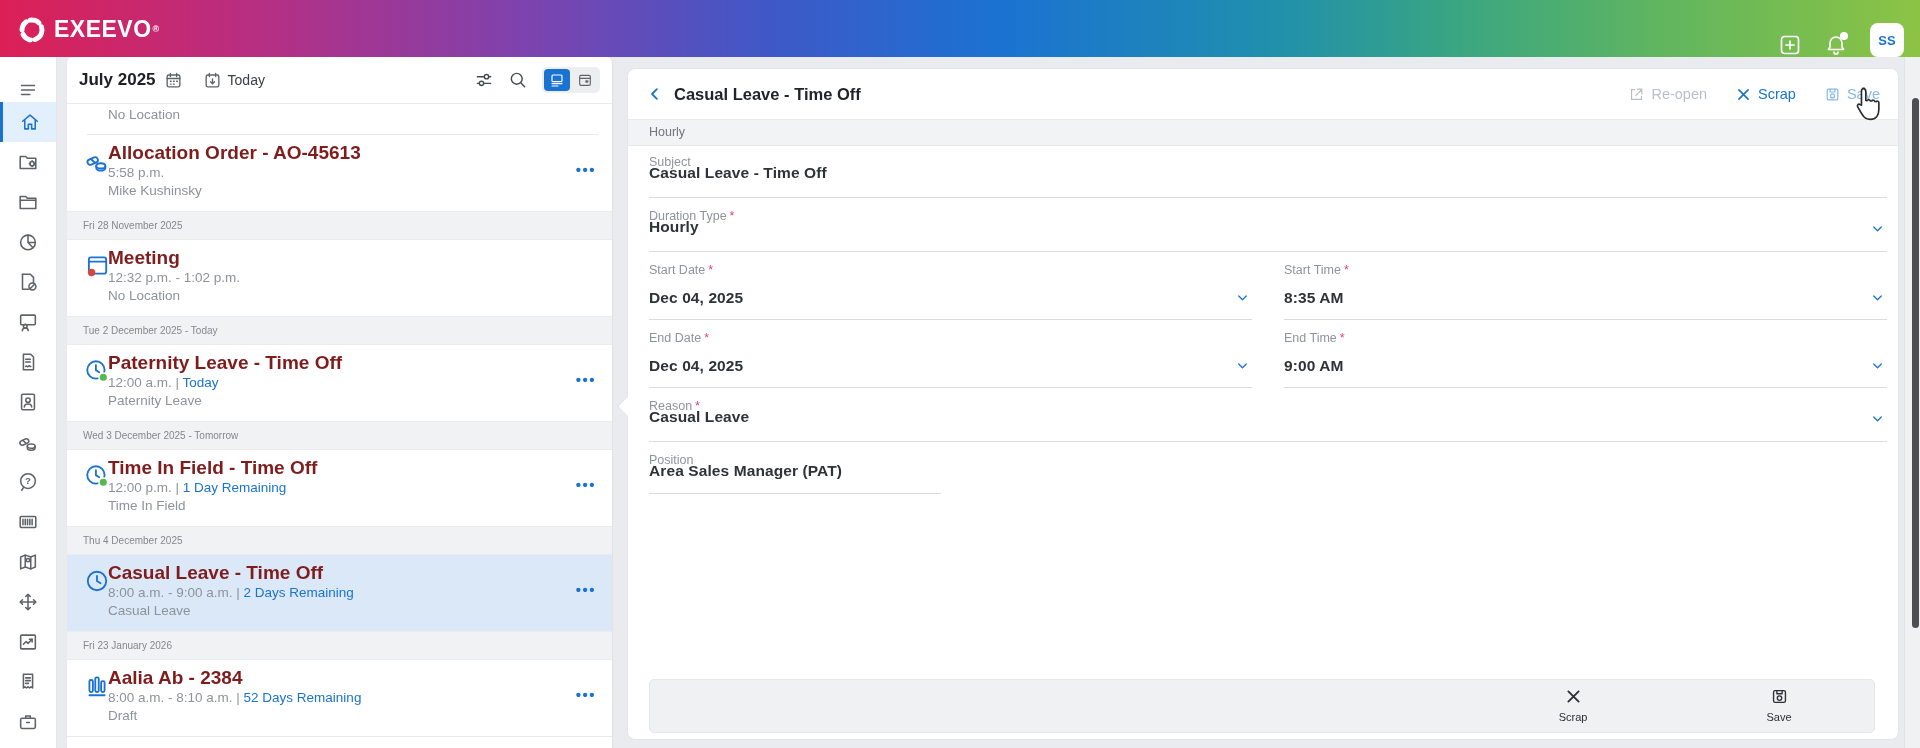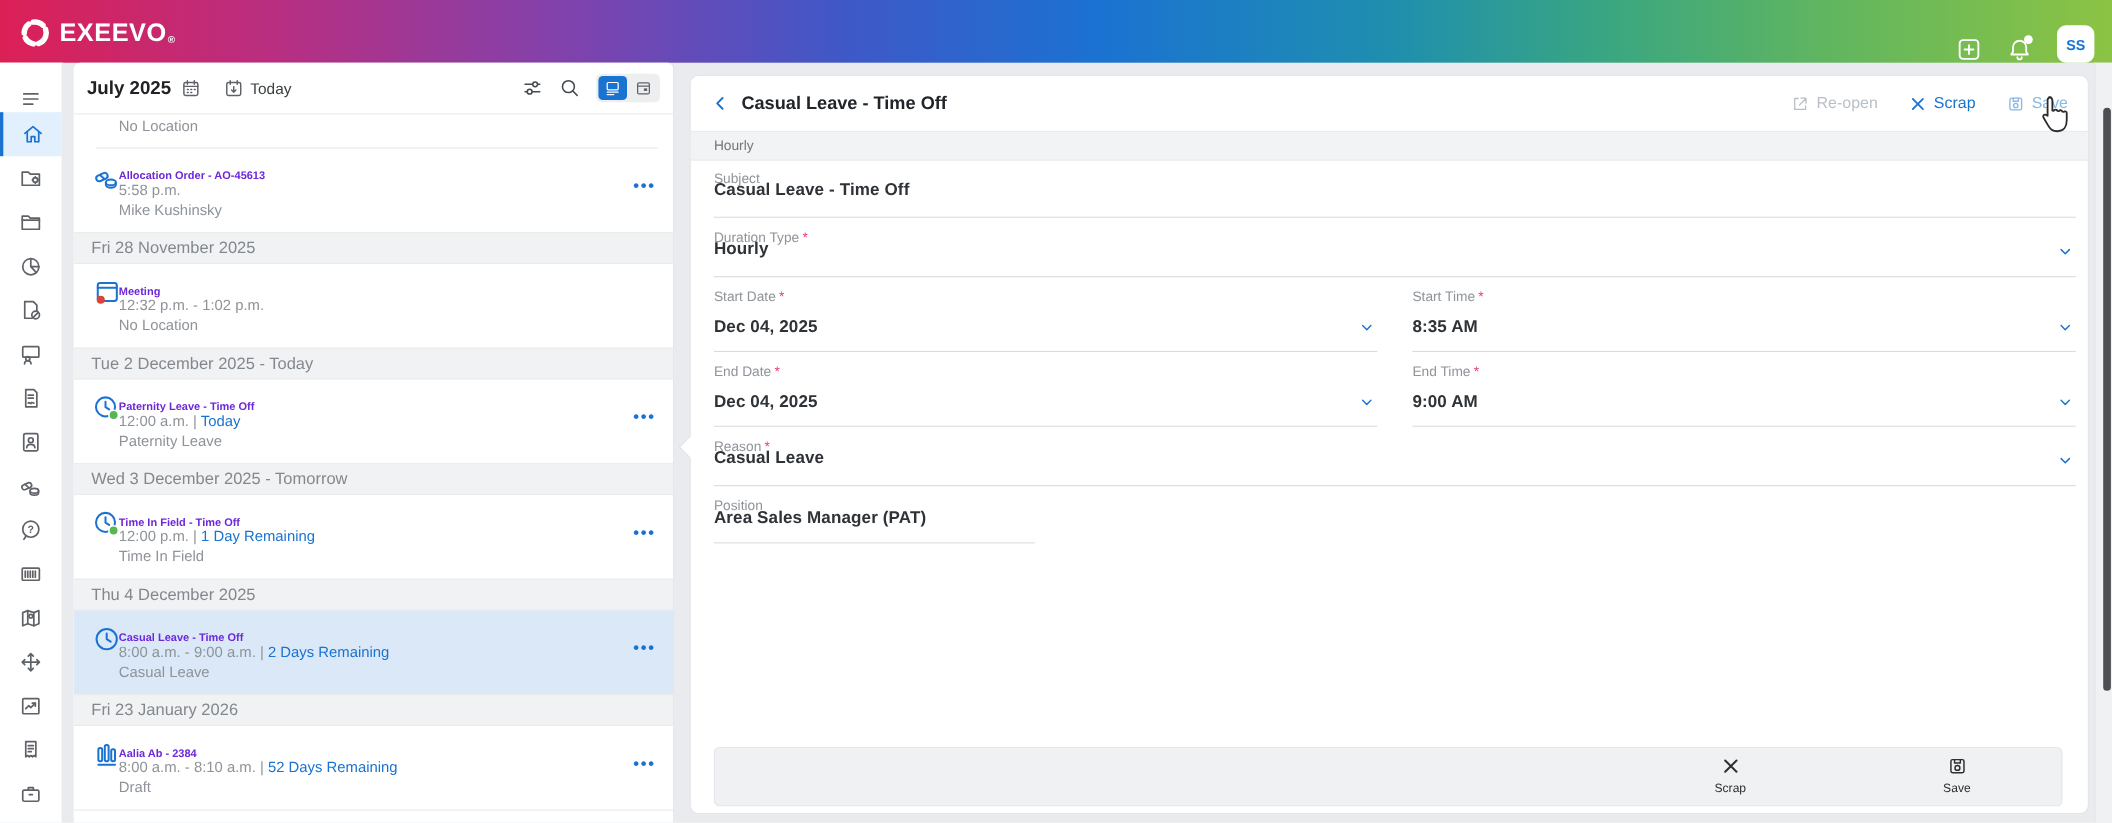--- a/index.html
+++ b/index.html
@@ -7,21 +7,21 @@
     width:1920px;height:748px;overflow:hidden;position:relative;
     background:#e9ebee;font-family:"Liberation Sans",sans-serif;
     -webkit-font-smoothing:antialiased;
   }
   .ic{display:inline-flex;align-items:center;justify-content:center}
   .ic svg{width:100%;height:100%;stroke:currentColor;fill:none;stroke-width:1.7;stroke-linecap:round;stroke-linejoin:round;display:block}
 
   
   .topbar{position:absolute;left:0;top:0;width:1920px;height:57px;display:flex;align-items:center;
     background:linear-gradient(90deg,#dc2056 0%,#b82e80 13%,#7f42ad 27%,#3f58c7 40%,#1b72d2 52%,#1f8fae 66%,#3aa681 76%,#62b65e 87%,#8cc344 100%);}
-  .brand{display:flex;align-items:flex-end;margin-left:16px;color:#fff}
+  .brand{display:flex;align-items:center;margin-left:16px;color:#fff}
   .brand .glyph{width:32px;height:32px;margin-top:2px}
   .brand .word{font-size:23px;font-weight:bold;letter-spacing:.5px;margin-left:6px;line-height:34px}
   .brand sup{font-size:9px;font-weight:bold;margin-left:1px;line-height:20px}
   .topbar-right{position:absolute;right:16px;top:0;height:57px;display:flex;align-items:flex-end;gap:22px}
   .tb-ic{width:24px;height:24px;color:#fff;position:relative;cursor:pointer}
   .bell-dot{position:absolute;right:0;top:-1px;width:8px;height:8px;border-radius:50%;background:#fff}
   .avatar{width:34px;height:34px;background:#fff;border-radius:8px;display:flex;align-items:center;justify-content:center;
     font-size:13px;font-weight:bold;color:#1774d1;cursor:pointer}
 
   
@@ -42,25 +42,25 @@
   .segmented{display:flex;background:#eceef0;border-radius:5px;padding:2px;gap:2px}
   .seg{width:26px;height:22px;border-radius:4px;display:flex;align-items:center;justify-content:center;color:#5f6368;cursor:pointer}
   .seg .ic{width:16px;height:16px}
   .seg.active{background:#1a73d1;color:#fff}
 
   .callist{position:absolute;top:46px;left:0;right:0;bottom:0;overflow:hidden}
   .cal-partial{height:32px;position:relative;cursor:pointer}
   .cal-partial .meta{position:absolute;left:41px;top:4px;font-size:13.5px;color:#8e9399}
   .cal-partial .divider{position:absolute;left:20px;right:14px;bottom:0;border-bottom:1px solid #e6e8ea}
   .cal-sec{height:27px;line-height:27px;background:#f1f2f3;border-top:1px solid #eaebec;border-bottom:1px solid #eaebec;
-    padding-left:16px;font-size:15px;color:#83888e}
+    padding-left:16px;font-size:10px;color:#83888e}
   .cal-item{height:76px;position:relative;cursor:pointer}
   .cal-item.selected{background:#dbe8f8}
   .cal-item .ic.evt{position:absolute;left:17px;top:13px;width:26px;height:26px;color:#1a73d1}
-  .cal-item .title{position:absolute;left:41px;top:20px;font-size:10px;font-weight:bold;color:#6d28d9}
+  .cal-item .title{position:absolute;left:41px;top:7px;font-size:19px;font-weight:bold;color:#7f1d1d}
   .cal-item .line2{position:absolute;left:41px;top:30px;font-size:13.5px;color:#8e9399}
   .cal-item .line2 .lnk{color:#1a73d1}
   .cal-item .meta{position:absolute;left:41px;top:48px;font-size:13.5px;color:#8e9399}
   .cal-item .menu{position:absolute;right:16px;top:26px;color:#1a73d1;font-size:15px;font-weight:bold;letter-spacing:1.5px;cursor:pointer}
   .cal-item.last{border-bottom:1px solid #e6e8ea}
 
   
   .card{position:absolute;left:627px;top:68px;width:1272px;height:672px;background:#fff;border-radius:8px;
     border:1px solid #e4e6e9;box-sizing:border-box}
   .card-head{height:50px;display:flex;align-items:center;border-bottom:1px solid #e9eaec;padding:0 18px}

